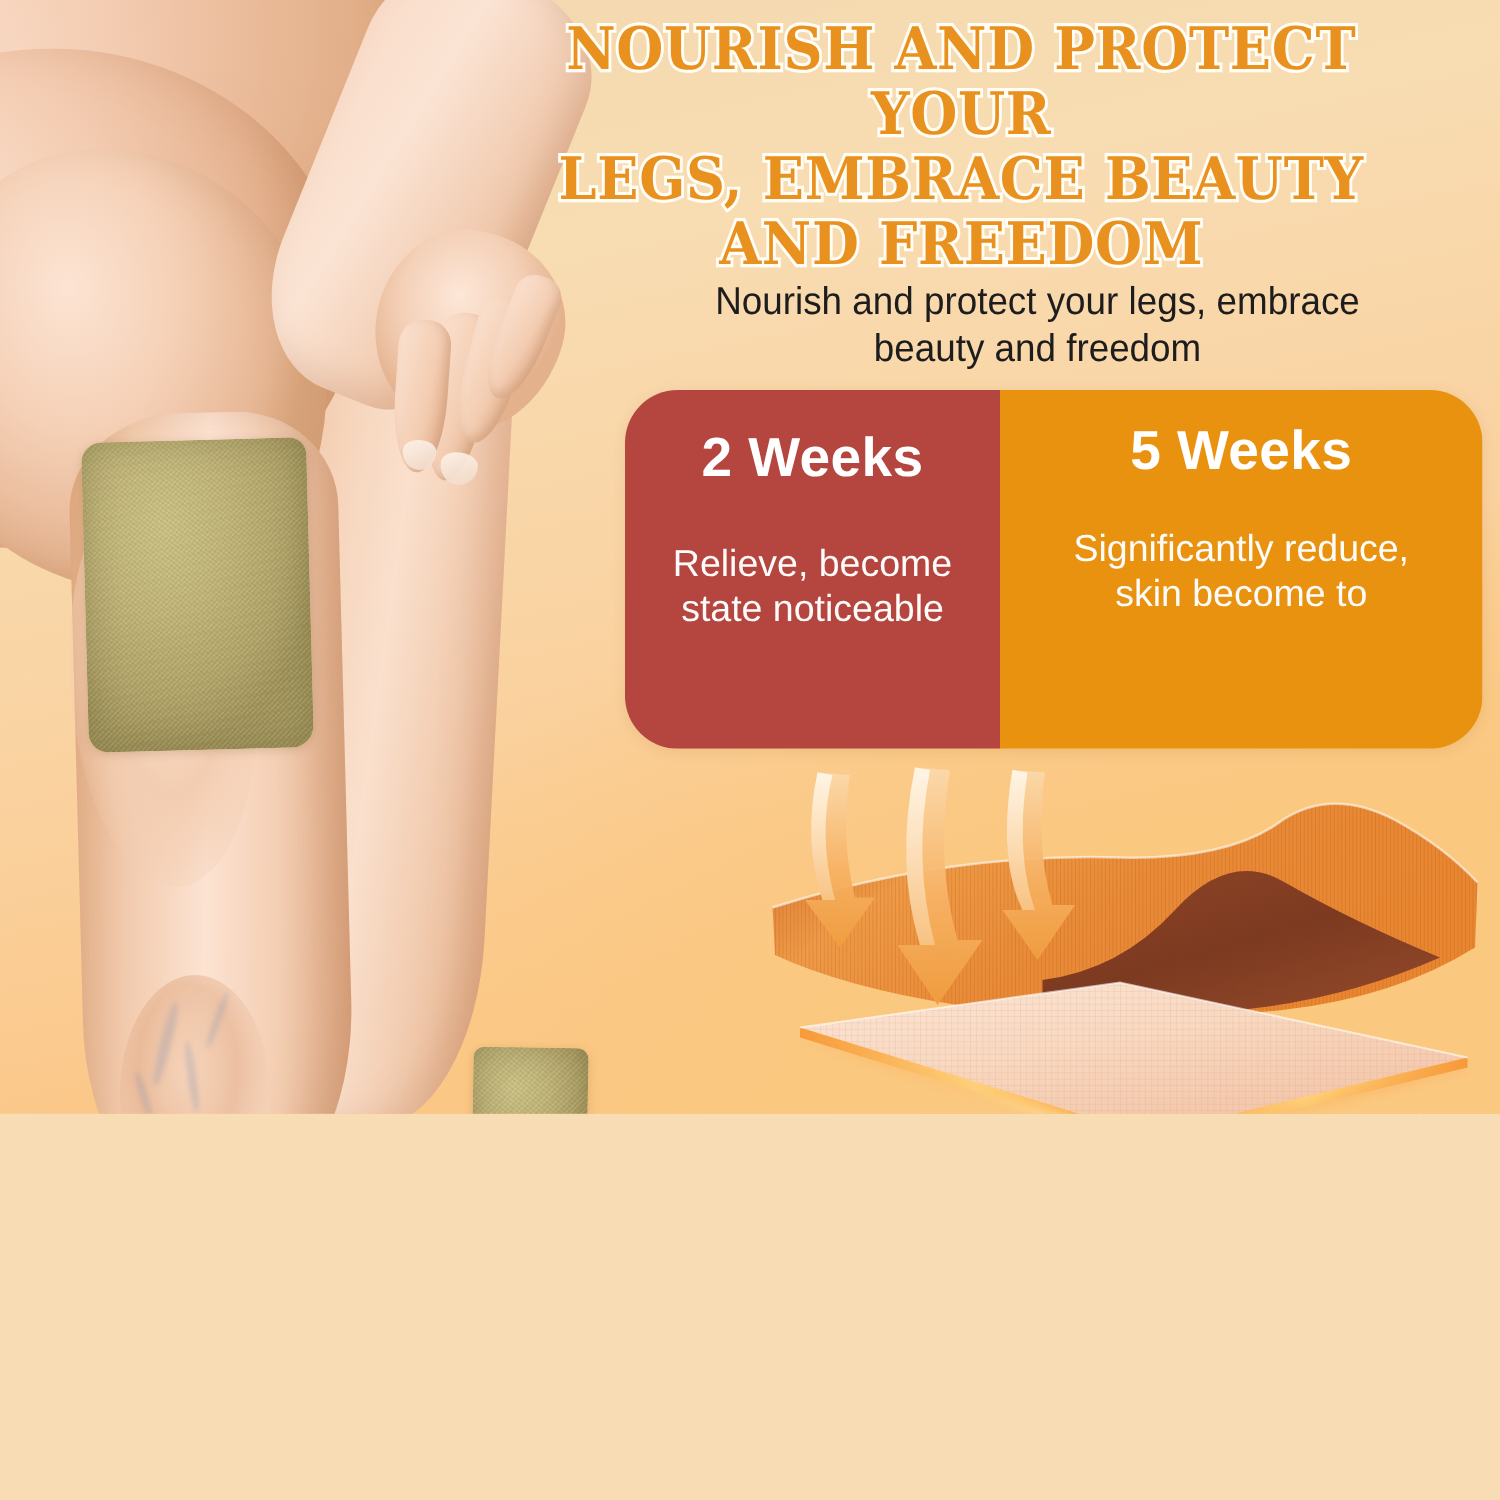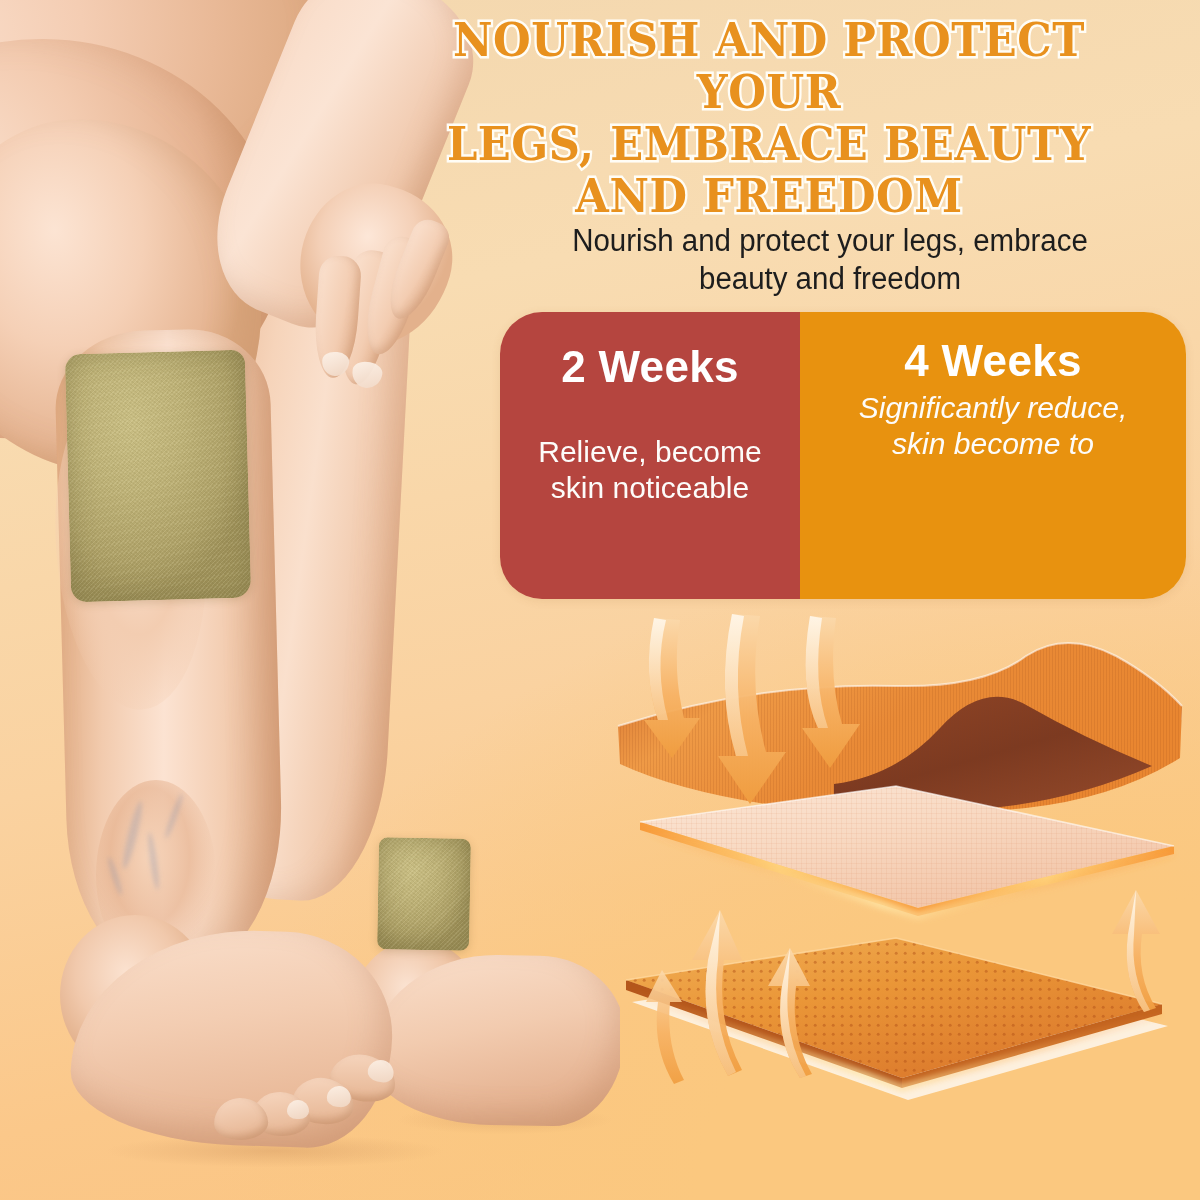--- a/index.html
+++ b/index.html
@@ -2,21 +2,21 @@
 <html><head>
 <meta charset="utf-8">
 <style>
   html,body{margin:0;padding:0;}
   body{
     width:1200px;height:1200px;overflow:hidden;
     font-family:"Liberation Sans", sans-serif;
     background:#f7dcb4;
   }
   #ad{
-    position:relative;width:1200px;height:1200px;overflow:hidden;
+    position:relative;width:1200px;height:891px;overflow:hidden;
     background:
       radial-gradient(120% 90% at 92% 100%, #fbc87f 0%, #fbc87f 28%, rgba(251,200,127,0) 62%),
       linear-gradient(168deg,#f3d7ae 0%,#f8dcb2 26%,#fad2a0 55%,#fbc88a 78%,#fac37e 100%);
   }
 
   
   .photo{position:absolute;left:0;top:0;width:620px;height:1200px;overflow:hidden;}
 
   .skin{position:absolute;border-radius:50%;}
 
@@ -184,21 +184,21 @@
   .pane-title{
     color:#ffffff;font-weight:700;font-size:44px;line-height:50px;
     text-align:center;letter-spacing:.3px;
   }
   .pane-left .pane-title{margin-top:10px;}
   .pane-right .pane-title{margin-top:4px;}
   .pane-body{
     color:#fdfcfa;font-size:30px;line-height:36px;text-align:center;
   }
   .pane-left .pane-body{margin-top:42px;}
-  .pane-right .pane-body{margin-top:4px;font-style:italic;}
+  .pane-right .pane-body{margin-top:36px;}
 
   
   .diagram{position:absolute;left:596px;top:608px;width:604px;height:500px;}
   .diagram svg{display:block;width:604px;height:500px;overflow:visible;}
 </style>
 </head>
 <body>
 
 <div id="ad">
 
@@ -256,25 +256,25 @@
   <div class="subtitle">
     <div>Nourish and protect your legs, embrace</div>
     <div>beauty and freedom</div>
   </div>
 
   <div class="card">
     <div class="pane pane-left">
       <div class="pane-title">2 Weeks</div>
       <div class="pane-body">
         <div>Relieve, become</div>
-        <div>skin noticeable</div>
+        <div>state noticeable</div>
       </div>
     </div>
     <div class="pane pane-right">
-      <div class="pane-title">4 Weeks</div>
+      <div class="pane-title">5 Weeks</div>
       <div class="pane-body">
         <div>Significantly reduce,</div>
         <div>skin become to</div>
       </div>
     </div>
   </div>
 
   <div class="diagram">
     <svg viewBox="0 0 604 500" xmlns="http://www.w3.org/2000/svg">
       <defs>

